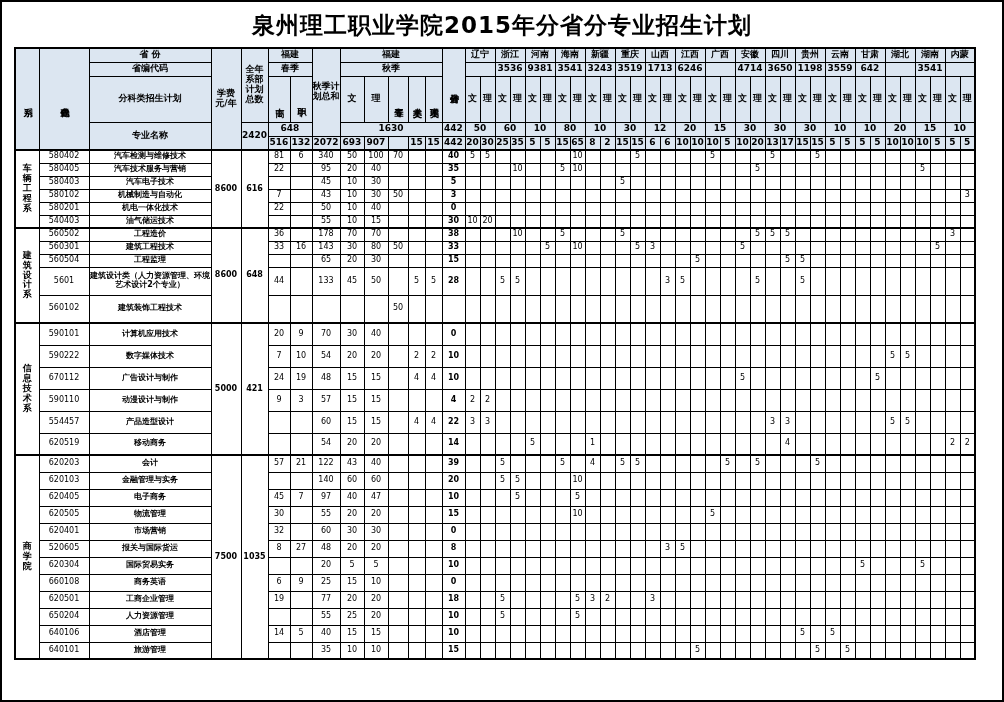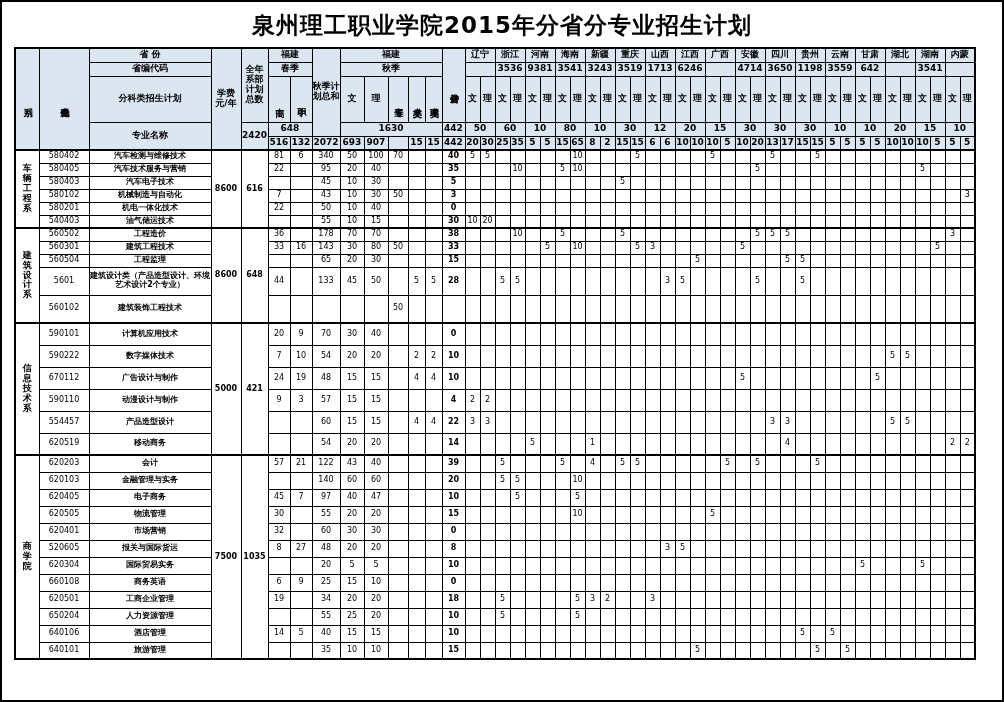--- a/index.html
+++ b/index.html
@@ -687,21 +687,21 @@
             <td class=""></td>
             <td class="blue"></td>
             <td class="blue"></td>
             <td class=""></td>
             <td class=""></td>
             <td class="blue"></td>
             <td class="blue"></td>
           </tr>
           <tr style="height:28px">
             <td class="codec">5601</td>
-            <td class="name">建筑设计类（产品造型设计、环境艺术设计2个专业）</td>
+            <td class="name">建筑设计类（人力资源管理、环境艺术设计2个专业）</td>
             <td class="">44</td>
             <td class=""></td>
             <td class="">133</td>
             <td class="">45</td>
             <td class="">50</td>
             <td class="blue"></td>
             <td class="">5</td>
             <td class="blue">5</td>
             <td class="boldv blue">28</td>
             <td class="blue"></td>
@@ -1462,21 +1462,21 @@
             <td class=""></td>
             <td class=""></td>
             <td class="blue"></td>
             <td class="blue"></td>
           </tr>
           <tr style="height:17px">
             <td class="codec">620501</td>
             <td class="name">工商企业管理</td>
             <td class="">19</td>
             <td class=""></td>
-            <td class="">34</td>
+            <td class="">77</td>
             <td class="">20</td>
             <td class="">20</td>
             <td class="blue"></td>
             <td class=""></td>
             <td class="blue"></td>
             <td class="boldv blue">18</td>
             <td class="blue"></td>
             <td class="blue"></td>
             <td class="">5</td>
             <td class=""></td>

